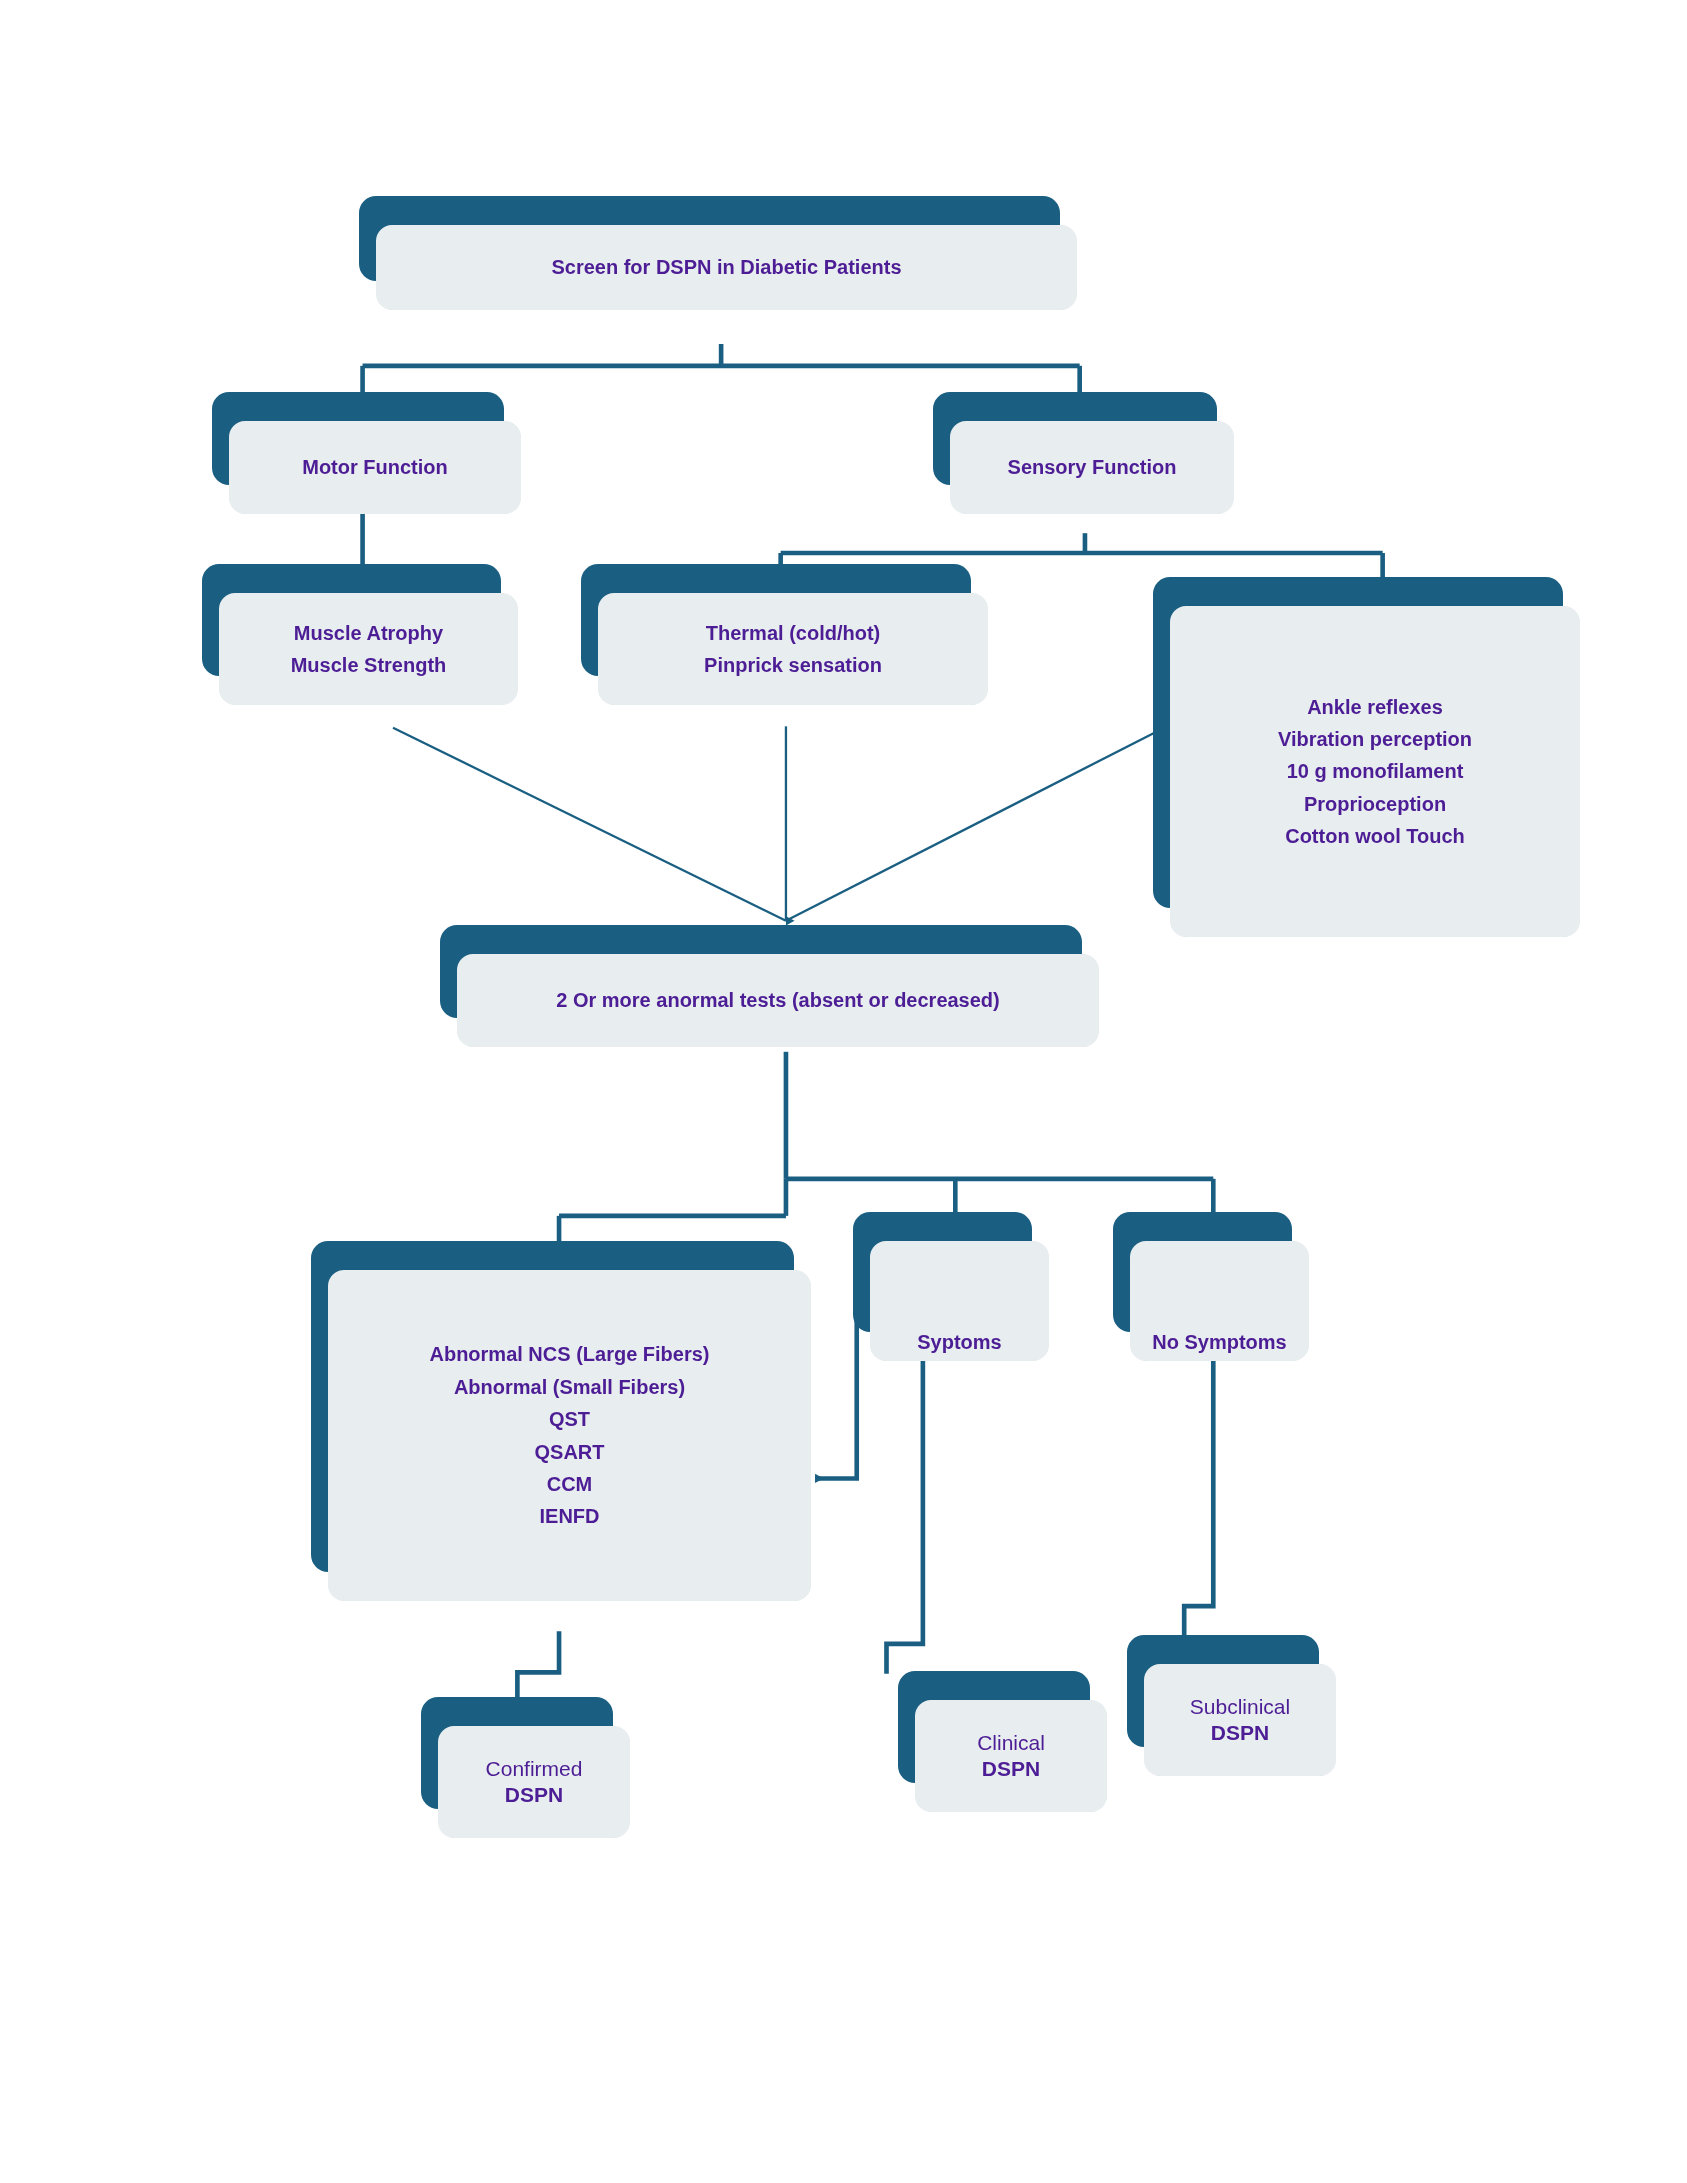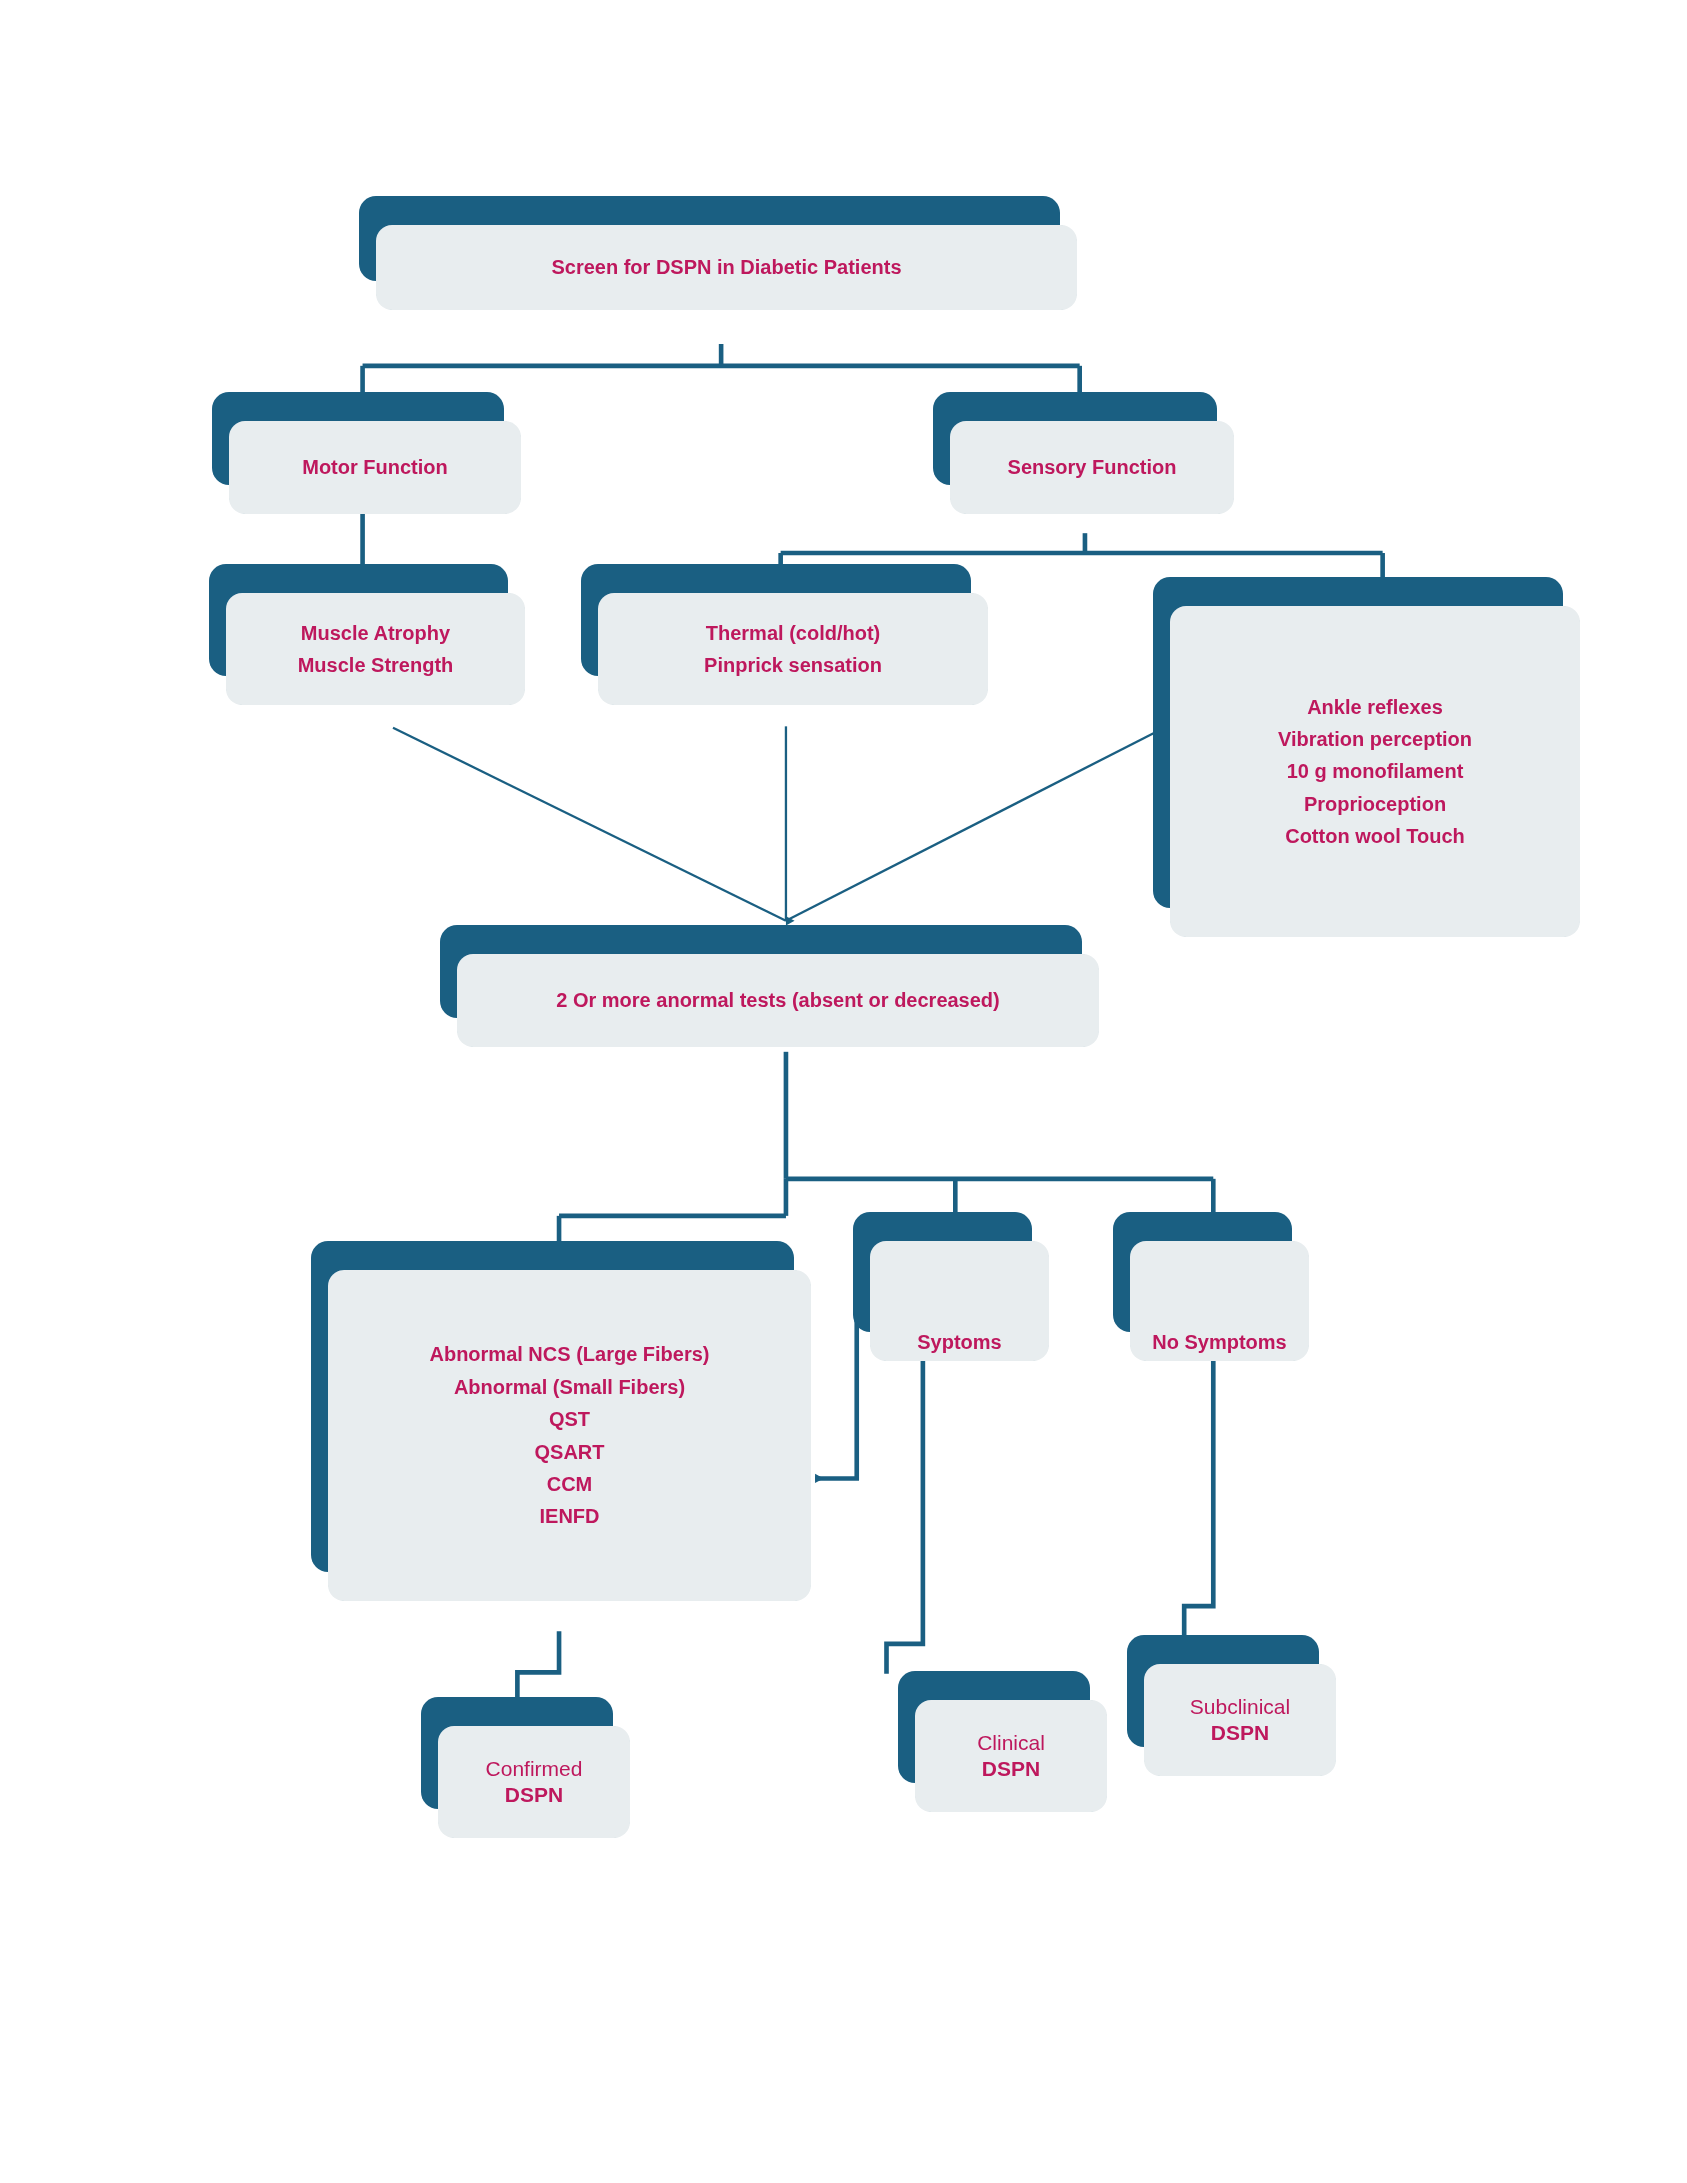--- a/index.html
+++ b/index.html
@@ -17,21 +17,21 @@
     position:absolute;left:17px;top:29px;width:100%;height:100%;
     background:#ffffff;border:3.3px solid #1a5f82;border-radius:20px;box-sizing:border-box;
   }
   .node .plate-fill{
     position:absolute;left:17px;top:29px;width:100%;height:100%;
     background:#e8edef;border-radius:16px;
   }
   .node .lbl{
     position:absolute;left:17px;top:29px;width:100%;height:100%;
     display:flex;flex-direction:column;align-items:center;justify-content:center;
-    color:#be185d;text-align:center;line-height:1.62;box-sizing:border-box;
+    color:#4c1d95;text-align:center;line-height:1.62;box-sizing:border-box;
     font-weight:700;font-size:20px;
   }
   .node .lbl .ln{display:block;white-space:nowrap;}
   
   .node.outcome .lbl{font-weight:400;font-size:21px;line-height:1.22;}
   .node.outcome .lbl .ln.strong{font-weight:700;}
   .node.tight .lbl{line-height:1.2;margin-top:41px;}
 </style>
 </head>
 <body>
@@ -106,21 +106,21 @@
 
   <div class="node" style="left:933px;top:392px;width:284px;height:93px;">
     <div class="plate-dark"></div>
     <div class="plate-out"></div>
     <div class="plate-fill"></div>
     <div class="lbl">
       <span class="ln">Sensory Function</span>
     </div>
   </div>
 
-  <div class="node" style="left:202px;top:564px;width:299px;height:112px;margin-left:7px;">
+  <div class="node" style="left:202px;top:564px;width:299px;height:112px;">
     <div class="plate-dark"></div>
     <div class="plate-out"></div>
     <div class="plate-fill"></div>
     <div class="lbl">
       <span class="ln">Muscle Atrophy</span>
       <span class="ln">Muscle Strength</span>
     </div>
   </div>
 
   <div class="node" style="left:581px;top:564px;width:390px;height:112px;">

